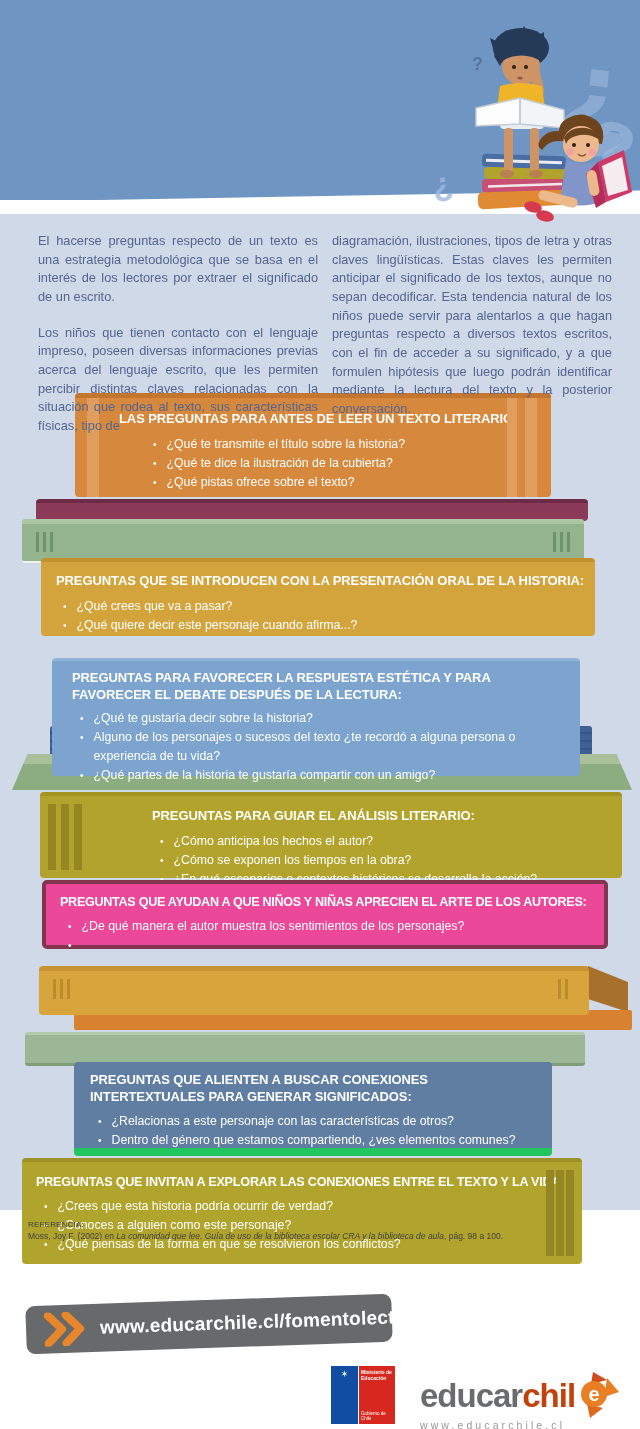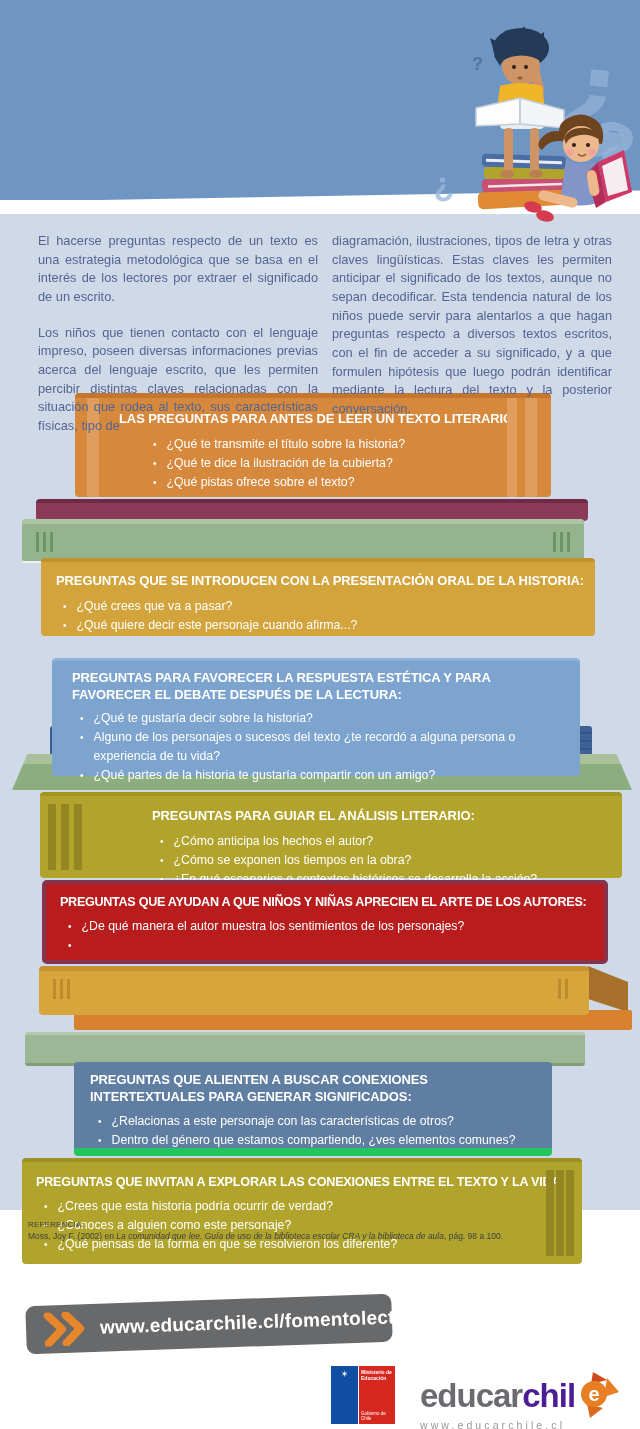--- a/index.html
+++ b/index.html
@@ -47,21 +47,21 @@
     background-image:repeating-linear-gradient(180deg,#3d6195 0 6px,#35568a 6px 8px);}
   .platform-green{position:absolute;left:12px;top:754px;width:620px;height:36px;z-index:1;
     background:linear-gradient(180deg,#a9c09b 0 10px,#8cad80 10px 100%);
     clip-path:polygon(2.5% 0,97.5% 0,100% 100%,0 100%);}
   .book4{left:40px;top:792px;width:582px;height:86px;background:#b1a32b;border-top:4px solid #a3941f;}
   .book4 .b-title{padding:12px 10px 0 112px;}
   .book4 ul{margin-left:120px;}
   .vstripe{position:absolute;top:8px;bottom:8px;width:8px;background:#948723;}
   .v1{left:8px;} .v2{left:21px;} .v3{left:34px;}
   .v4{right:8px;} .v5{right:18px;} .v6{right:28px;}
-  .book5{left:42px;top:880px;width:566px;height:84px;background:#b91c1c;border:4px solid #83344f;border-radius:5px;}
+  .book5{left:42px;top:880px;width:566px;height:69px;background:#ec4899;border:4px solid #83344f;border-radius:5px;}
   .book5 .b-title{padding:10px 8px 0 14px;font-size:12.6px;letter-spacing:-.3px;}
   .book5 ul{margin-left:22px;}
   .spine-gold{position:absolute;left:39px;top:966px;width:550px;height:44px;background:#d8a53c;border-top:5px solid #c79232;border-radius:4px;z-index:2;}
   .spine-gold .tick{background:#bb8c2c;}
   .gold-side{position:absolute;left:588px;top:966px;width:40px;height:46px;background:#a7712c;z-index:1;
     clip-path:polygon(0 0,100% 35%,100% 100%,0 72%);}
   .bar-orange{position:absolute;left:74px;top:1010px;width:558px;height:20px;background:#d8822f;border-radius:2px;z-index:1;}
   .spine-green3{position:absolute;left:25px;top:1032px;width:560px;height:28px;background:#9cb795;border-top:3px solid #b3cbab;border-bottom:3px solid #7e9f78;border-radius:3px;z-index:2;}
   .book6{left:74px;top:1062px;width:478px;height:94px;background:#5f7ea2;border-bottom:8px solid #22c55e;}
   .book6 .b-title{padding:10px 6px 0 16px;}
@@ -80,21 +80,21 @@
   .url-banner .chev{margin-left:18px;display:flex;align-items:center;}
   .url-banner .url{color:#ffffff;font-weight:700;font-size:19px;margin-left:14px;letter-spacing:.2px;}
   .ministry{position:absolute;left:331px;top:1366px;width:64px;height:58px;display:flex;z-index:3;font-family:"Liberation Sans",sans-serif;}
   .min-blue{width:27px;background:#0f4ea3;color:#ffffff;font-size:9px;text-align:center;padding-top:3px;box-sizing:border-box;}
   .min-red{flex:1;background:#d7281f;color:#ffffff;display:flex;flex-direction:column;box-sizing:border-box;padding:3px 2px;border-left:1px solid #ffffff;}
   .min-red .l1{font-size:5px;font-weight:700;line-height:1.25;}
   .min-red .l2{font-size:4.5px;margin-top:auto;}
   .brand{position:absolute;left:420px;top:1372px;width:215px;z-index:3;}
   .brand-line{display:flex;align-items:center;}
   .brand-word{font-size:33px;font-weight:700;letter-spacing:-1px;line-height:1;}
-  .brand-word .g{color:#6a6b6e;} .brand-word .o{color:#4c1d95;}
+  .brand-word .g{color:#6a6b6e;} .brand-word .o{color:#c2410c;}
   .brand-site{font-size:10.5px;letter-spacing:3.1px;color:#97989a;margin-top:1px;}
 </style>
 </head>
 <body>
 
 <div class="page">
 
   <div class="header-bg"></div>
   <div class="white-band"></div>
   <div class="body-bg"></div>
@@ -302,21 +302,21 @@
         <li>
           <span class="dot">•</span>
           <span class="qt">¿Crees que esta historia podría ocurrir de verdad?</span>
         </li>
         <li>
           <span class="dot">•</span>
           <span class="qt">¿Conoces a alguien como este personaje?</span>
         </li>
         <li>
           <span class="dot">•</span>
-          <span class="qt">¿Qué piensas de la forma en que se resolvieron los diferente?</span>
+          <span class="qt">¿Qué piensas de la forma en que se resolvieron los conflictos?</span>
         </li>
       </ul>
   </div>
 
   <div class="reference">
     <div class="ref-label">REFERENCIA:</div>
     <div class="ref-text"><span>Moss, Joy F. (2002) en </span><span class="it">La comunidad que lee. Guía de uso de la biblioteca escolar CRA y la biblioteca de aula</span><span>, pág. 98 a 100.</span></div>
   </div>
 
   <div class="url-banner">

